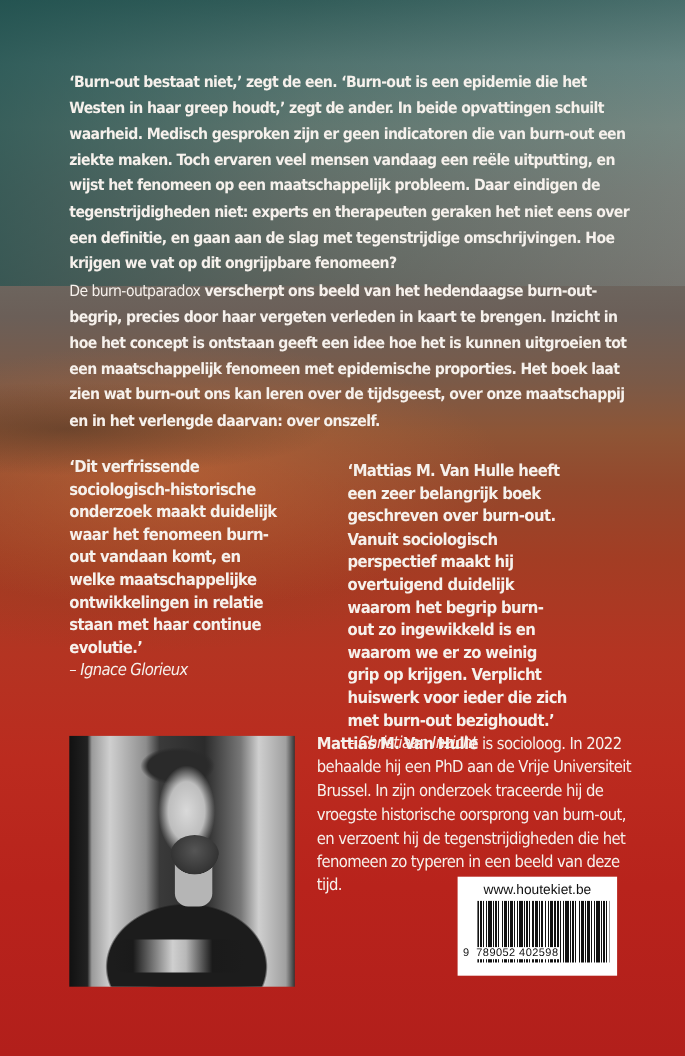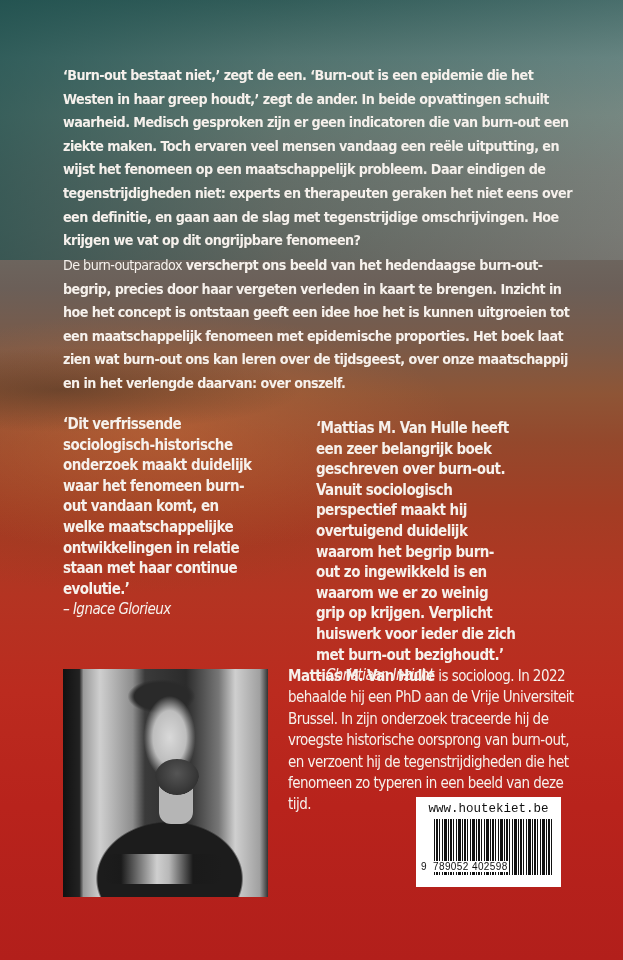--- a/index.html
+++ b/index.html
@@ -74,21 +74,21 @@
     border-radius: 10px;
   }
   .bio { left: 288px; top: 666px; width: 300px; font-size: 15px; line-height: 21.4px; font-weight: normal; }
   .bio .name { font-weight: bold; }
   .barcode-box {
     position: absolute; left: 416px; top: 797px; width: 145px; height: 90px;
     background: #ffffff;
   }
   .barcode-url {
     position: absolute; left: 0; top: 5px; width: 145px; text-align: center;
-    font-family: Liberation Mono, monospace; font-size: 12.5px; color: #111;
+    font-family: Liberation Sans, sans-serif; font-size: 12.5px; color: #111;
   }
   .barcode-bars {
     position: absolute; left: 18px; top: 22px; width: 120px; height: 56px;
     background: repeating-linear-gradient(90deg,
       #111 0px, #111 1px, #fff 1px, #fff 2px, #111 2px, #111 4px, #fff 4px, #fff 5px,
       #111 5px, #111 6px, #fff 6px, #fff 8px, #111 8px, #111 9px, #fff 9px, #fff 10px,
       #111 10px, #111 13px, #fff 13px, #fff 14px);
   }
   .barcode-num {
     position: absolute; left: 4px; top: 64px; width: 140px;

